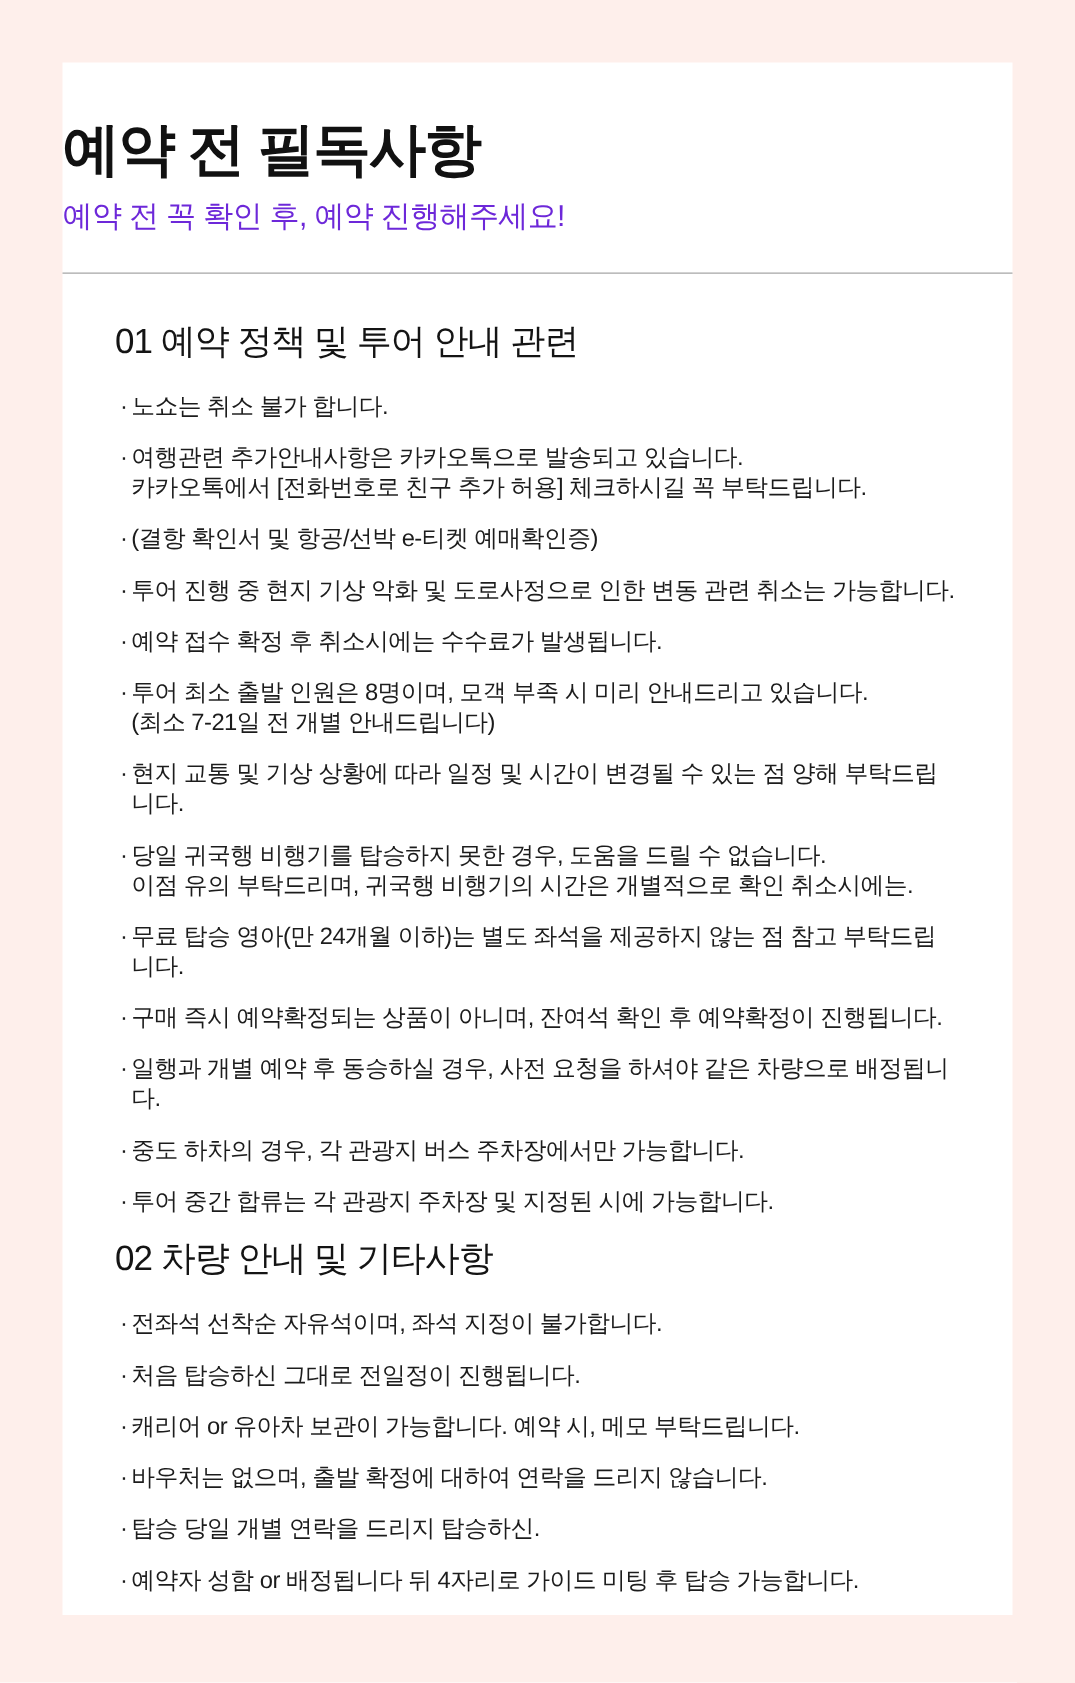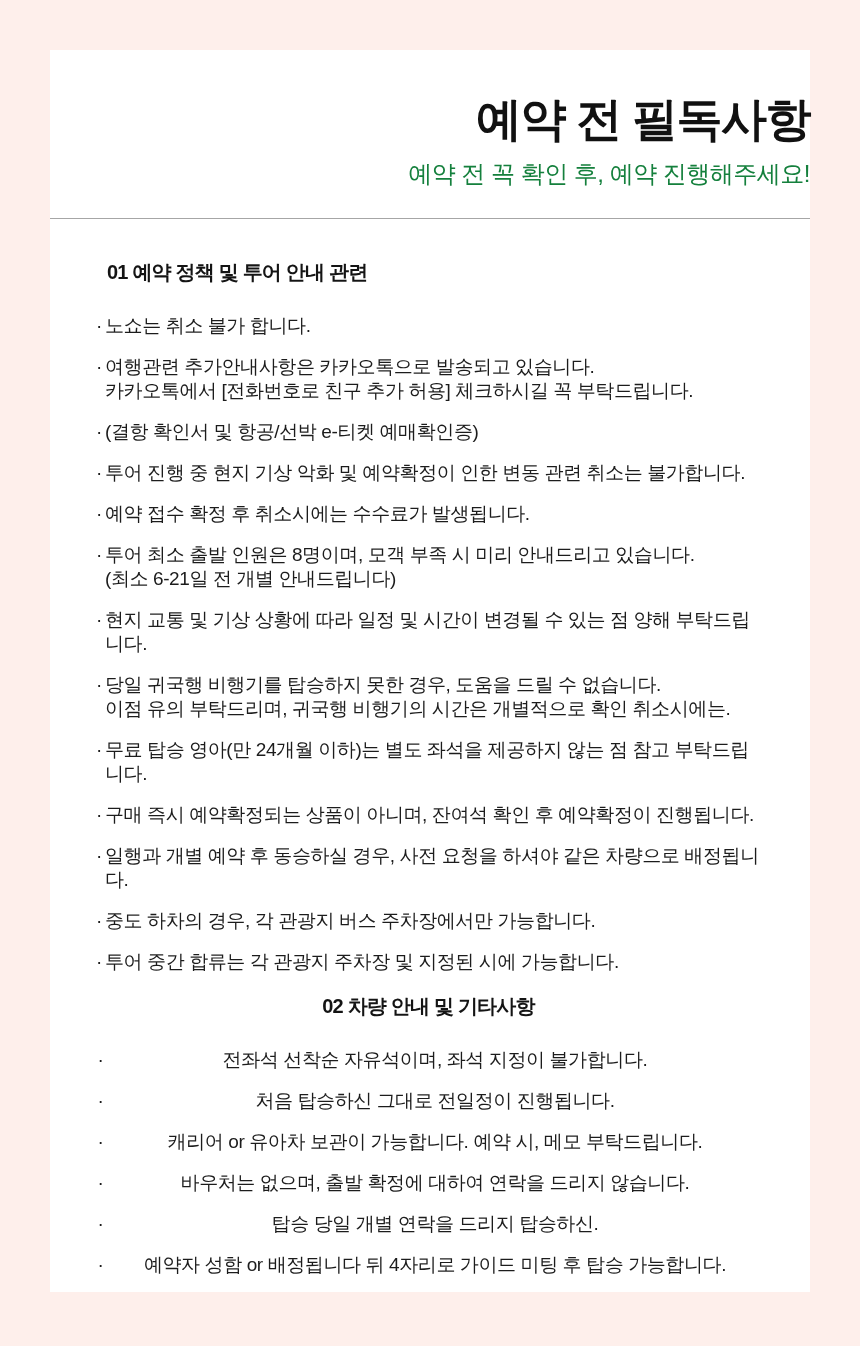--- a/index.html
+++ b/index.html
@@ -21,52 +21,52 @@
     position: absolute;
     left: 50px;
     top: 50px;
     width: 760px;
     height: 1242px;
     background: #FFFFFF;
     padding-top: 44px;
   }
   .title {
     margin: 0;
-    text-align: right;
+    text-align: left;
     font-size: 46px;
     line-height: 1.1;
     font-weight: 800;
     letter-spacing: -1.5px;
     color: #111111;
   }
   .subtitle {
     margin: 14px 0 0 0;
-    text-align: right;
+    text-align: left;
     font-size: 24px;
     line-height: 30px;
     font-weight: 400;
     letter-spacing: -0.5px;
-    color: #15803d;
+    color: #6d28d9;
   }
   .divider {
     border: none;
     border-top: 1px solid #a6a6a6;
     margin: 29px 0 0 0;
     height: 0;
   }
   .notice-section {
     padding: 0 45px 0 42px;
   }
   .notice-section.first { margin-top: 38px; }
-  .notice-section.rest  { margin-top: 16px; text-align: center; }
+  .notice-section.rest  { margin-top: 16px; }
   .section-heading {
-    margin: 15px;
-    font-size: 20px;
+    margin: 0;
+    font-size: 28px;
     line-height: 31px;
-    font-weight: 700;
+    font-weight: 400;
     letter-spacing: -0.8px;
     color: #141414;
   }
   .notice-list {
     list-style: none;
     margin: 26px 0 0 0;
     padding: 0 0 0 4px;
   }
   .notice-item {
     display: flex;
@@ -116,36 +116,36 @@
   <li class="notice-item">
     <span class="bullet">·</span>
     <span class="item-lines">
                 <span class="line">(결항 확인서 및 항공/선박 e-티켓 예매확인증)</span>
               </span>
   </li>
 
   <li class="notice-item">
     <span class="bullet">·</span>
     <span class="item-lines">
-                <span class="line">투어 진행 중 현지 기상 악화 및 예약확정이 인한 변동 관련 취소는 불가합니다.</span>
+                <span class="line">투어 진행 중 현지 기상 악화 및 도로사정으로 인한 변동 관련 취소는 가능합니다.</span>
               </span>
   </li>
 
   <li class="notice-item">
     <span class="bullet">·</span>
     <span class="item-lines">
                 <span class="line">예약 접수 확정 후 취소시에는 수수료가 발생됩니다.</span>
               </span>
   </li>
 
   <li class="notice-item">
     <span class="bullet">·</span>
     <span class="item-lines">
                 <span class="line">투어 최소 출발 인원은 8명이며, 모객 부족 시 미리 안내드리고 있습니다.</span>
-                <span class="line">(최소 6-21일 전 개별 안내드립니다)</span>
+                <span class="line">(최소 7-21일 전 개별 안내드립니다)</span>
               </span>
   </li>
 
   <li class="notice-item">
     <span class="bullet">·</span>
     <span class="item-lines">
                 <span class="line">현지 교통 및 기상 상황에 따라 일정 및 시간이 변경될 수 있는 점 양해 부탁드립니다.</span>
               </span>
   </li>
 

